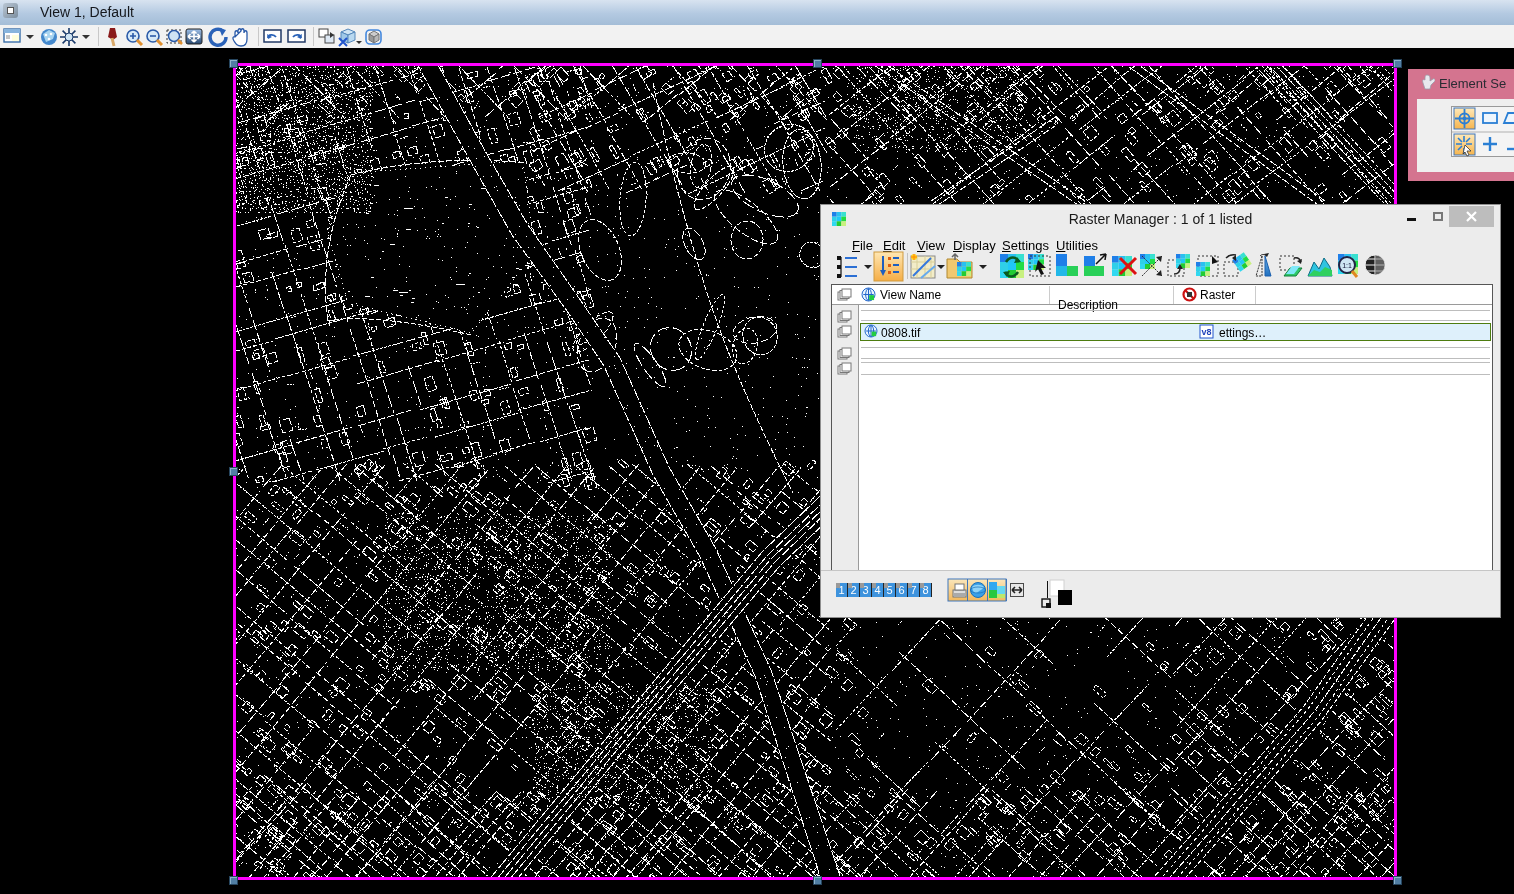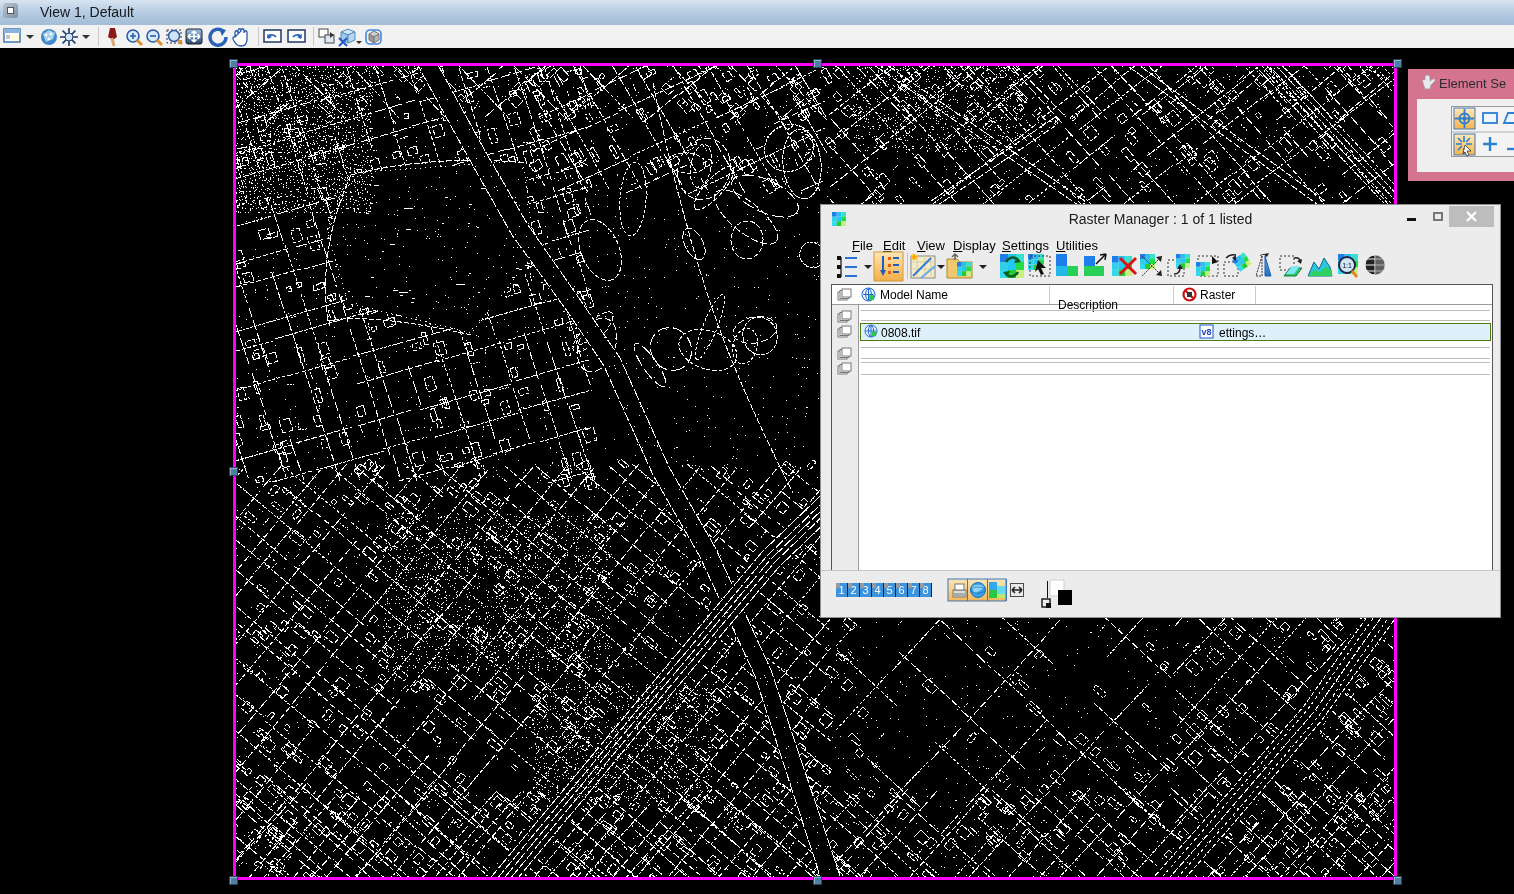--- a/index.html
+++ b/index.html
@@ -2873,21 +2873,21 @@
       <g transform="translate(543,49)">
         <circle cx="11" cy="11" r="10" fill="#222"></circle>
         <path d="M1 11h20M11 1v20M3 5h16M3 17h16" stroke="#eee"></path>
         <circle cx="11" cy="11" r="10" fill="none" stroke="#eee"></circle>
         <path d="M11 1a10 10 0 0 1 0 20z" fill="#888" opacity="0.6"></path>
       </g>
     </svg>
  <div id="listbox">
   <div id="lmargin"></div>
   <div class="abs" style="left:0;top:0;width:100%;height:20px;background:#fff;border-bottom:1px solid #9a9a9a;font-size:12px">
-   <span class="abs" style="left:48px;top:3px">Model Name</span>
+   <span class="abs" style="left:48px;top:3px">View Name</span>
    <span class="abs" style="left:226px;top:13px">Description</span>
    <span class="abs" style="left:368px;top:3px">Raster</span>
    <div class="abs" style="left:217px;top:1px;width:1px;height:18px;background:#ccc"></div>
    <div class="abs" style="left:341px;top:1px;width:1px;height:18px;background:#ccc"></div>
    <div class="abs" style="left:423px;top:1px;width:1px;height:18px;background:#ccc"></div>
   </div>
   <div class="hline" style="top:25px"></div>
       <div class="hline" style="top:35px"></div>
   <div id="selrow">
         <span class="abs" style="left:20px;top:2px">0808.tif</span>

